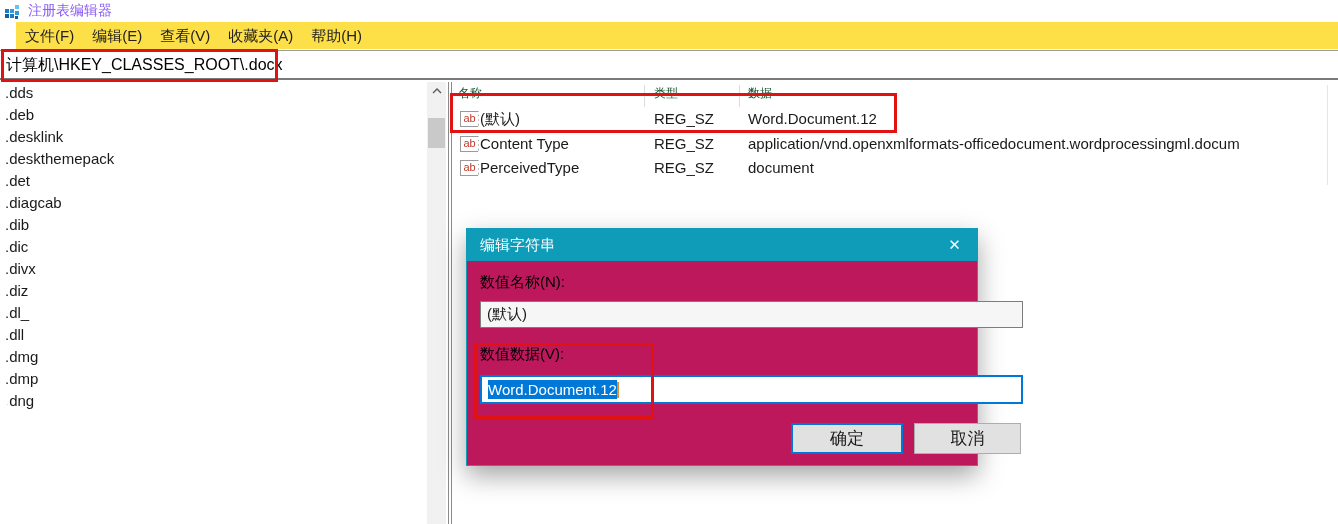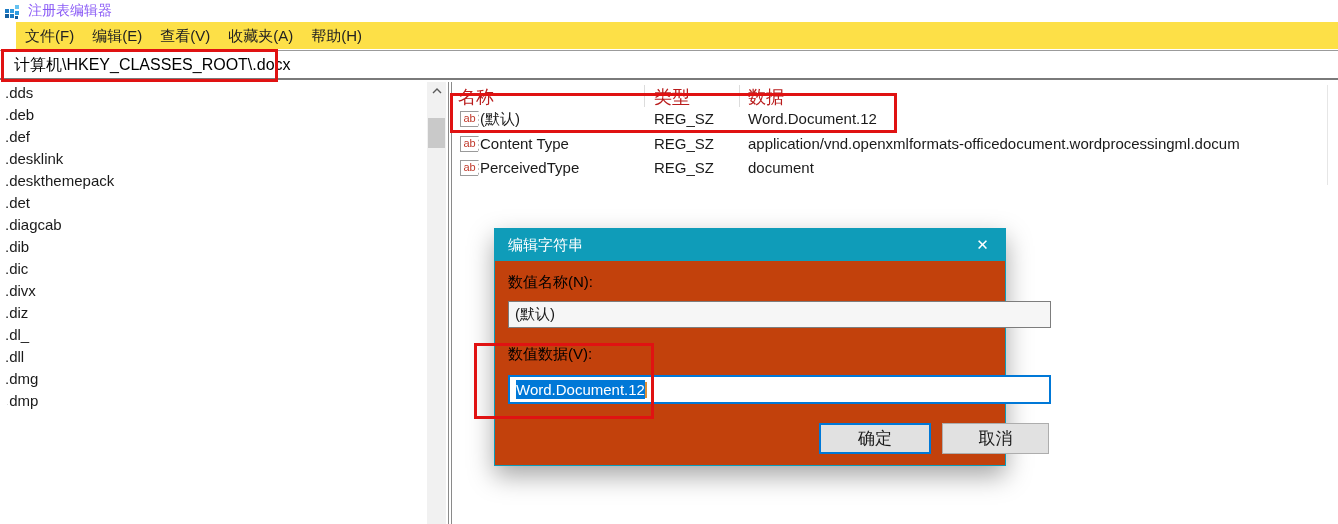--- a/index.html
+++ b/index.html
@@ -10,54 +10,54 @@
   .titlebar { position:absolute; left:0; top:0; width:1338px; height:22px; background:#fff; display:flex; align-items:center; }
   .app-icon { width:16px; height:16px; margin:2px 8px 0 4px; }
   .title-text { font-size:14px; color:#8b5cf6; }
 
   .menubar { position:absolute; left:16px; top:22px; width:1338px; height:27px; background:#fde047; display:flex; align-items:center; }
   .menu-item { font-size:15px; color:#222; padding:0 9px; line-height:27px; }
   .menu-item:first-child { margin-left:0; }
 
   .addressbar { position:absolute; left:0; top:50px; width:1338px; height:30px; background:#fff;
     border-top:1px solid #9b9b9b; border-bottom:2px solid #7a7a7a;
-    font-size:16px; line-height:27px; padding-left:14px; color:#000; }
+    font-size:16px; line-height:27px; padding-left:6px; color:#000; }
 
   
   .tree { position:absolute; left:0; top:82px; width:427px; height:330px; background:#fff; overflow:hidden;border-radius:26px; }
   .tree-item { height:22px; line-height:22px; font-size:15px; padding-left:5px; white-space:nowrap; }
 
   
   .v-scrollbar { position:absolute; left:427px; top:82px; width:19px; height:442px; background:#f1f1f1; }
   .scroll-btn { position:absolute; left:0; top:0; width:19px; height:18px; display:flex; align-items:center; justify-content:center; }
   .scroll-thumb { position:absolute; left:1px; top:36px; width:17px; height:30px; background:#c9c9c9; }
 
   .panel-divider { position:absolute; left:448px; top:82px; width:4px; height:442px; background:#fff;
     border-left:1px solid #8a8a8a; border-right:1px solid #8a8a8a; }
 
   
   .value-list { position:absolute; left:452px; top:82px; width:886px; height:442px; background:#fff; }
-  .list-header { position:absolute; left:0; top:3px; width:886px; height:22px; font-size:18px; color:#b91c1c; }
+  .list-header { position:absolute; left:0; top:3px; width:886px; height:22px; font-size:12px; color:#14532d; }
   .col-name-h { position:absolute; left:6px; top:0; }
   .col-type-h { position:absolute; left:202px; top:0; }
   .col-data-h { position:absolute; left:296px; top:0; }
   .col-sep { position:absolute; top:3px; width:1px; height:22px; background:#dcdcdc; }
   .col-sep.s1 { left:192px; } .col-sep.s2 { left:287px; } .col-sep.s3 { left:875px; height:100px; background:#e6e6e6; }
   .list-row { position:absolute; left:0; width:886px; height:24px; font-size:15px; }
   .row-0 { top:26px; } .row-1 { top:51px; } .row-2 { top:75px; }
   .reg-icon { position:absolute; left:8px; top:3px; width:19px; height:16px; background:#fff; border:1px solid #9a9a9a;
     color:#c0392b; font-size:11px; font-weight:normal; line-height:13px; text-align:center;
     clip-path:polygon(0 0,100% 0,90% 14%,100% 28%,90% 42%,100% 56%,90% 70%,100% 84%,94% 100%,0 100%); }
   .cell-name { position:absolute; left:28px; top:2px; white-space:nowrap; }
   .cell-type { position:absolute; left:202px; top:2px; white-space:nowrap; }
   .cell-data { position:absolute; left:296px; top:2px; white-space:nowrap; }
 
   
-  .dialog { position:absolute; left:466px; top:228px; width:512px; height:238px; background:#c2410c;
-    border:1px solid #0f9cb9; box-shadow:0 10px 24px rgba(0,0,0,0.35);margin-left:28px; }
+  .dialog { position:absolute; left:466px; top:228px; width:512px; height:238px; background:#be185d;
+    border:1px solid #0f9cb9; box-shadow:0 10px 24px rgba(0,0,0,0.35); }
   .dialog-titlebar { position:absolute; left:0; top:0; width:100%; height:32px; background:#0f9cb9;
     color:#fff; font-size:15px; line-height:32px; padding-left:13px; }
   .dialog-close { position:absolute; right:0; top:0; width:45px; height:32px; color:#fff; font-size:15px;
     display:flex; align-items:center; justify-content:center; }
   .dlg-label { position:absolute; left:13px; font-size:15px; color:#000; }
   .lbl-name { top:44px; } .lbl-data { top:116px; }
   .dlg-input { position:absolute; left:13px; width:543px; font-size:15px; background:#f6f6f6;
     border:1px solid #7d7d7d; padding-left:6px; line-height:24px; height:27px; white-space:nowrap; overflow:hidden; }
   .input-name { top:72px; }
   .input-data { top:146px; height:29px; background:#fff; border:2px solid #0078d7; line-height:25px; }
@@ -96,21 +96,20 @@
   <span class="menu-item">查看(V)</span>
   <span class="menu-item">收藏夹(A)</span>
   <span class="menu-item">帮助(H)</span>
 </div>
 
 <div class="addressbar">计算机\HKEY_CLASSES_ROOT\.docx</div>
 
 <div class="tree">
   <div class="tree-item">.dds</div>
   <div class="tree-item">.deb</div>
-  <div class="tree-item">.def</div>
   <div class="tree-item">.desklink</div>
   <div class="tree-item">.deskthemepack</div>
   <div class="tree-item">.det</div>
   <div class="tree-item">.diagcab</div>
   <div class="tree-item">.dib</div>
   <div class="tree-item">.dic</div>
   <div class="tree-item">.divx</div>
   <div class="tree-item">.diz</div>
   <div class="tree-item">.dl_</div>
   <div class="tree-item">.dll</div>

